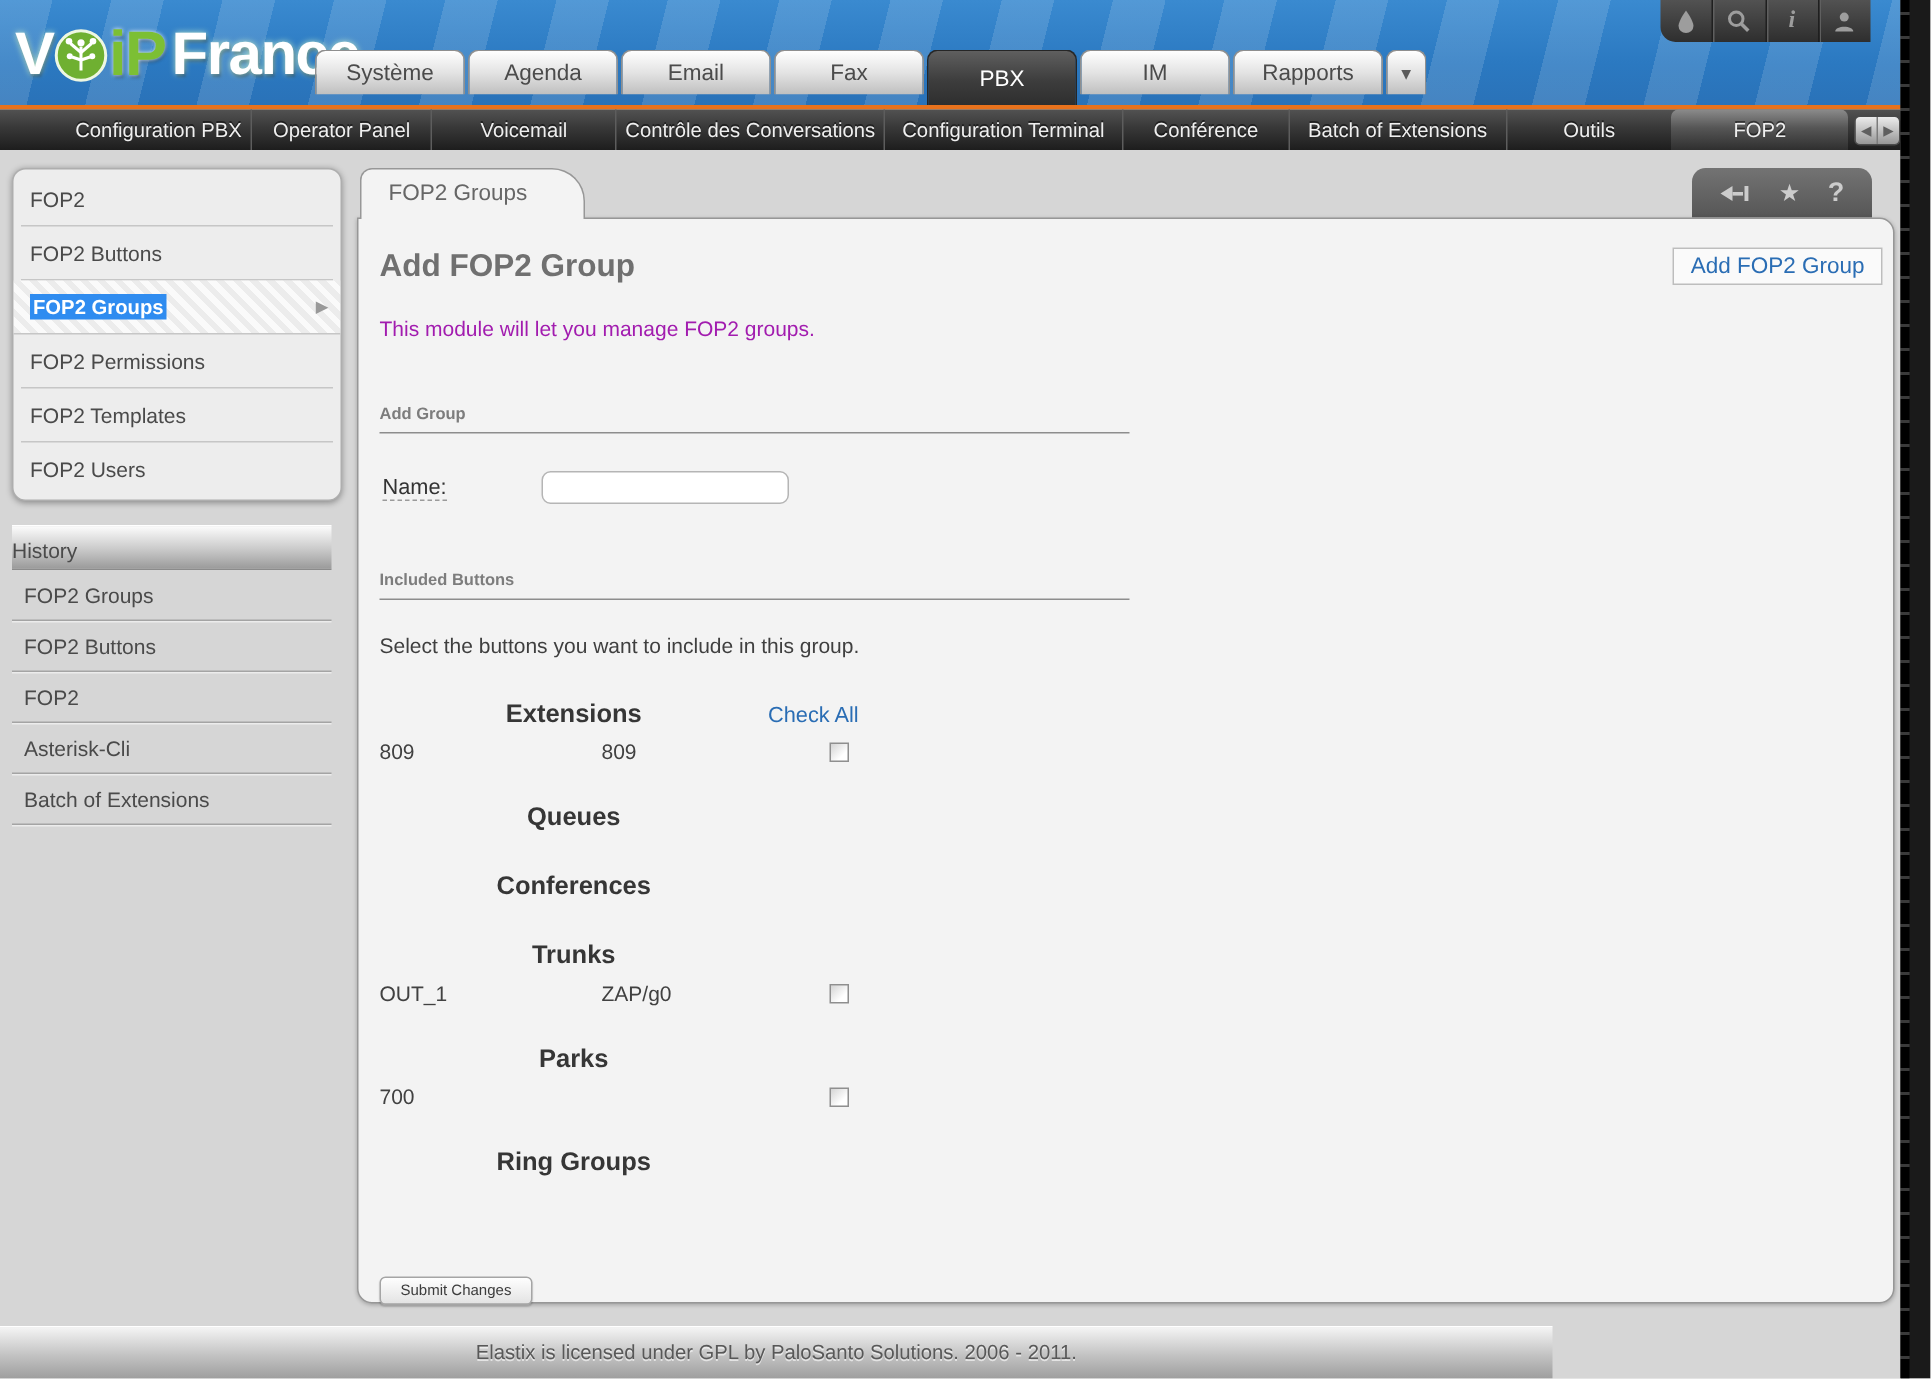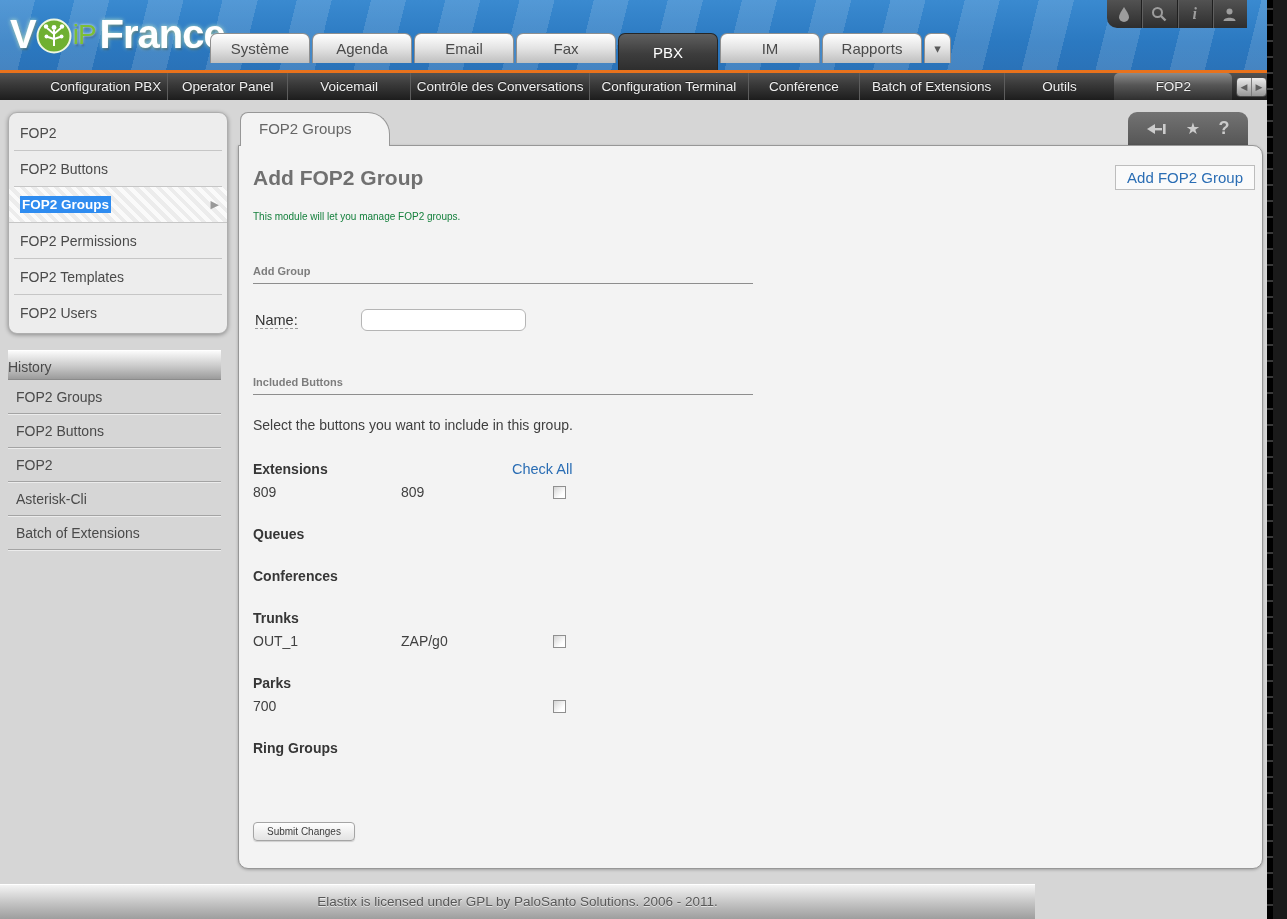--- a/index.html
+++ b/index.html
@@ -19,21 +19,21 @@
       linear-gradient(180deg, #3a8ad0 0%, #2b79c1 60%, #2a72b8 100%);
     overflow: visible;
   }
   .logo { position:absolute; left:10px; top:12px; display:flex; align-items:center; }
   .logo-v, .logo-france {
     color:#fff; font-weight:bold; font-size:40px; letter-spacing:-1px;
     text-shadow: 0 0 4px rgba(220,255,200,.8), 1px 2px 2px rgba(0,0,0,.35);
   }
   .logo-o { width:36px; height:36px; margin:2px 1px 0 0; }
   .logo-ip {
-    color:#7cbf34; font-weight:normal; font-size:28px; letter-spacing:-1px;
+    color:#7cbf34; font-weight:bold; font-size:42px; letter-spacing:-1px;
     text-shadow: 0 0 3px rgba(255,255,255,.9), 1px 2px 2px rgba(0,0,0,.3);
     margin-right:4px;
   }
   .tabs { position:absolute; left:210px; bottom:0; display:flex; gap:2px; }
   .tab {
     height:30px; width:100px; display:flex; align-items:center; justify-content:center;
     background: linear-gradient(180deg,#ffffff 0%, #e3e3e3 50%, #bfbfbf 100%);
     border:1px solid #8f8f8f; border-bottom:none; border-radius:7px 7px 0 0;
     color:#4b4b4b; font-size:15px; cursor:pointer;
   }
@@ -151,38 +151,38 @@
     box-shadow: 0 1px 3px rgba(0,0,0,.25);
   }
   .panel-content { position:relative; padding:16px 14px; height:100%; }
   .page-heading { font-size:21px; font-weight:bold; color:#707070; margin-top:4px; }
   .add-group-btn {
     position:absolute; top:19px; right:7px;
     background:#fafafa; border:1px solid #bdbdbd; color:#2a6db4;
     font-size:15px; padding:3px 11px; cursor:pointer;
     font-family:"Liberation Sans", sans-serif;
   }
-  .module-desc { margin-top:21px; font-size:10px; color:#15803d; }
+  .module-desc { margin-top:21px; font-size:14px; color:#a21caf; }
   .section-title {
     margin-top:43px; width:500px;
     font-size:11px; font-weight:bold; color:#7d7d7d;
     padding-bottom:6px; border-bottom:1px solid #8d8d8d;
   }
   .name-row { margin-top:25px; position:relative; height:24px; }
   .name-label { position:absolute; left:2px; top:3px; font-size:14.5px; color:#333; border-bottom:1px dashed #9a9a9a; }
   .name-input {
     position:absolute; left:108px; top:0; width:165px; height:22px;
     border:1px solid #b5b5b5; border-radius:6px; background:#fff; padding:0 6px;
     font-family:"Liberation Sans", sans-serif; font-size:13px;
   }
   .instruction { margin-top:22px; font-size:14px; color:#3f3f3f; }
   .categories { margin-top:28px; }
   .category { margin-bottom:26px; }
   .cat-header { display:flex; align-items:baseline; }
-  .cat-title { width:259px; font-size:14px; font-weight:bold; color:#363636; }
+  .cat-title { width:259px; font-size:17px; font-weight:bold; color:#363636;text-align:center; }
   .check-all { color:#2a6db4; font-size:14.5px; text-decoration:none; cursor:pointer; }
   .cat-row { display:flex; align-items:center; margin-top:7px; font-size:14px; color:#414141; }
   .c1 { width:148px; } .c2 { width:152px; }
   .cbx {
     appearance:none; -webkit-appearance:none;
     width:13px; height:13px; border:1px solid #8f8f8f;
     background: linear-gradient(135deg,#d4d4d4 0%, #ffffff 70%);
     cursor:pointer;
   }
   .submit-btn {

